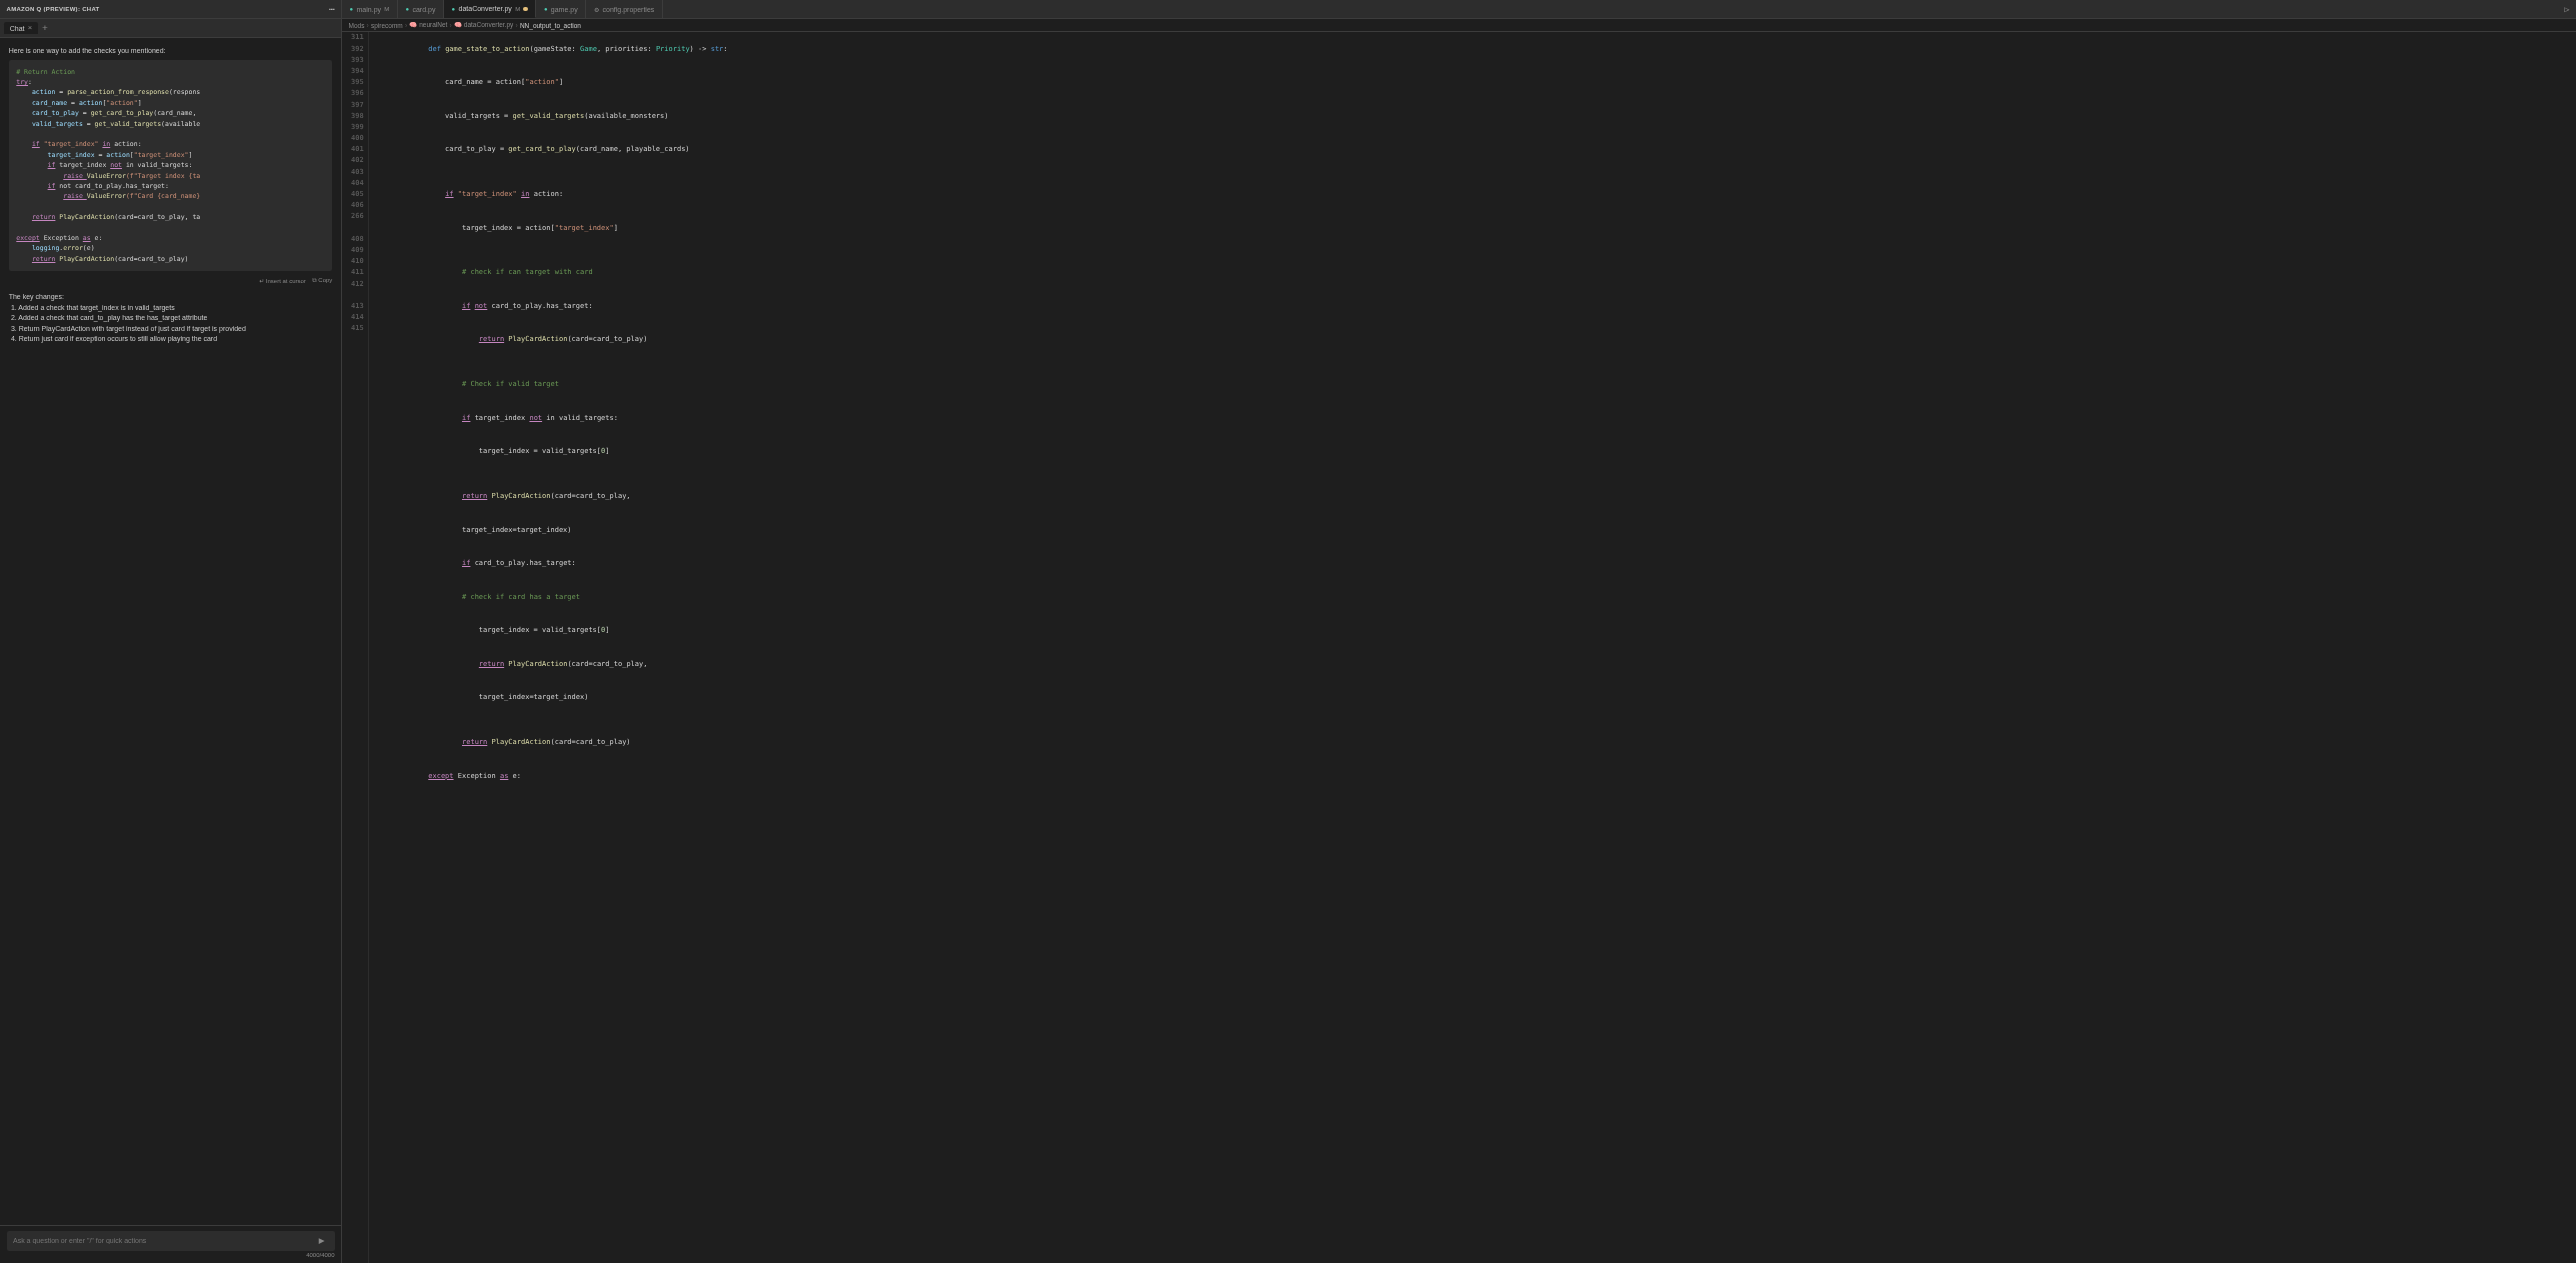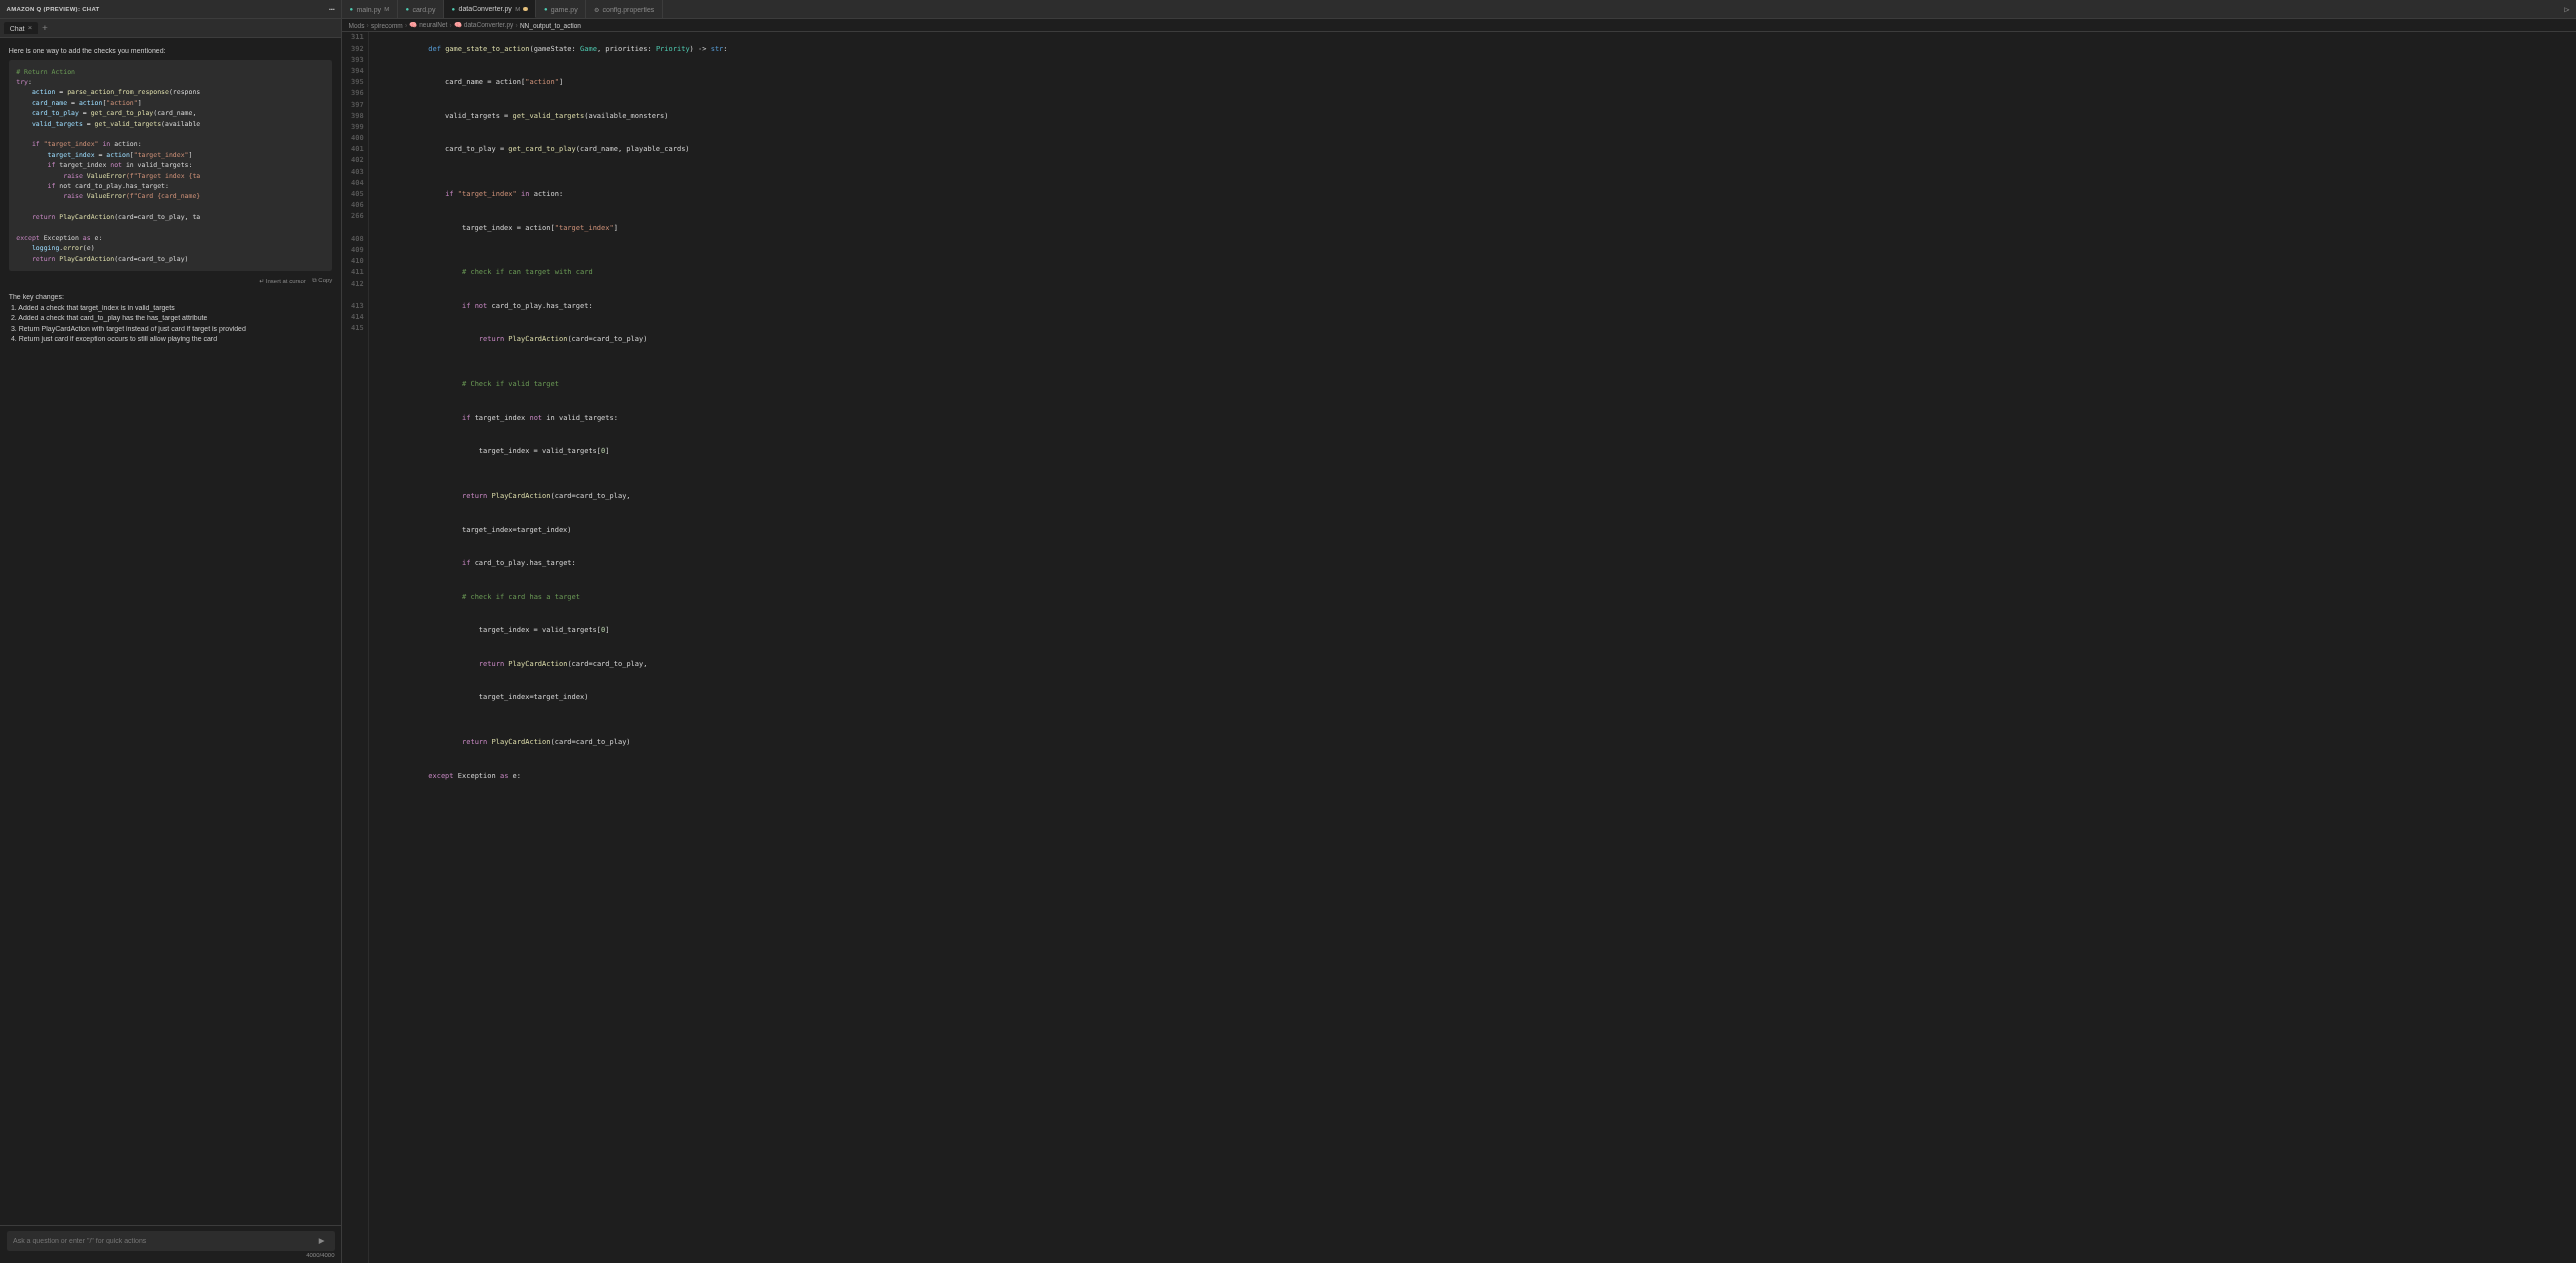--- a/index.html
+++ b/index.html
@@ -187,21 +187,21 @@
     .token-count {
       text-align: right;
       font-size: 6px;
       color: #888;
       padding: 1.1px 0;
       font-family: -apple-system, BlinkMacSystemFont, 'Segoe UI', sans-serif;
     }
 
     
     .c-comment { color: #6a9955; }
-    .c-keyword { color: #c586c0; }
+    .c-keyword { color: #c586c0; text-decoration: underline; }
     .c-keyword2 { color: #569cd6; }
     .c-string { color: #ce9178; }
     .c-func { color: #dcdcaa; }
     .c-var { color: #9cdcfe; }
     .c-num { color: #b5cea8; }
     .c-white { color: #d4d4d4; }
     .c-green { color: #4ec9b0; }
 
     
     .right-panel {

